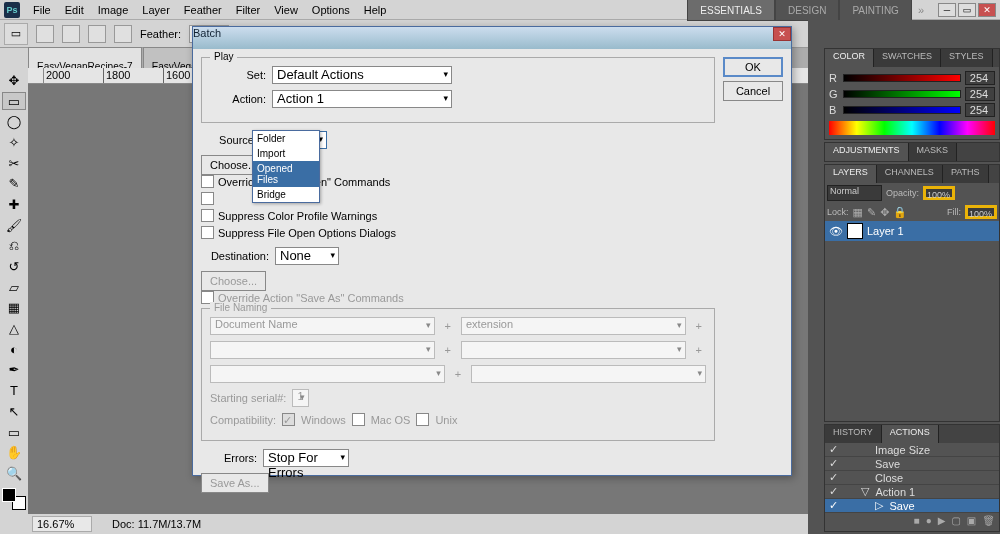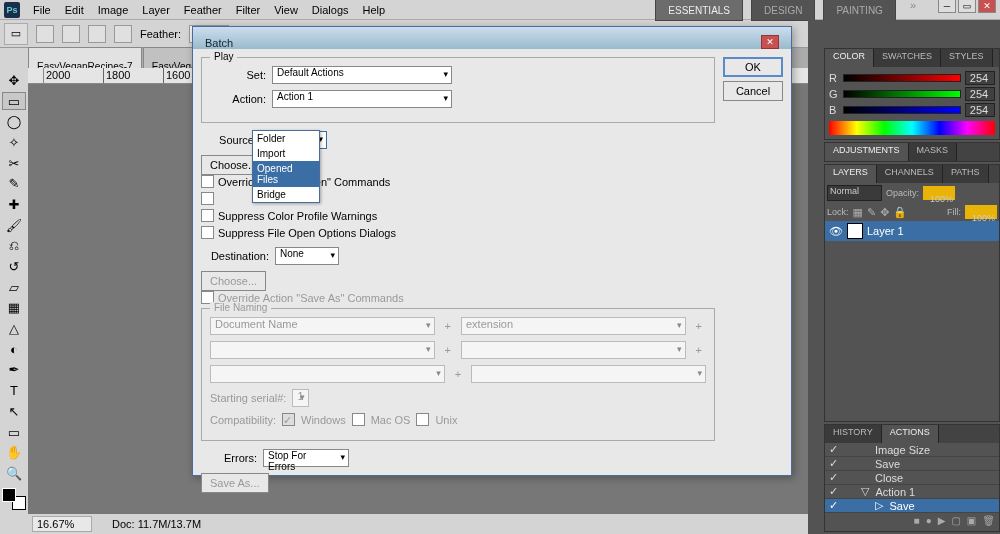--- a/index.html
+++ b/index.html
@@ -1,20 +1,20 @@
 <!DOCTYPE html>
 <html><head>
 <meta charset="utf-8">
 <style>
 *{margin:0;padding:0;box-sizing:border-box;font-family:Tahoma,Arial,sans-serif;font-size:11px}
 body{background:#d4d4d4;width:1000px;height:534px;overflow:hidden;position:relative}
 .menubar{height:20px;background:#d4d4d4;display:flex;align-items:center;padding:0 4px;border-bottom:1px solid #aaa}
 .ps-logo{width:16px;height:16px;background:#1a2f4a;color:#6cc;font-size:9px;font-weight:bold;display:flex;align-items:center;justify-content:center;margin-right:6px;border-radius:2px}
 .menu-item{padding:2px 7px;cursor:default}
-.top-right{margin-left:auto;display:flex;gap:8px;align-items:flex-start}
+.top-right{margin-left:auto;display:flex;gap:0;align-items:center}
 .wb{height:22px;padding:0 12px;font-size:10px;line-height:22px;background:#535353;color:#aaa;border:1px solid #444}
 .wb.active{background:#6c6c6c;color:#eee}
 .winctrl{display:flex;gap:2px;margin-left:8px}
 .wbtn{width:18px;height:14px;background:#ddd;border:1px solid #888;font-size:9px;text-align:center;line-height:12px}
 .wbtn.close{background:#c75050;color:#fff}
 .optbar{height:28px;background:#d4d4d4;display:flex;align-items:center;padding:0 4px;gap:8px;border-bottom:1px solid #999}
 .opt-icon{width:24px;height:22px;border:1px solid #aaa;background:#ddd;display:flex;align-items:center;justify-content:center}
 .smbtn{width:18px;height:18px;border:1px solid #999;background:#e0e0e0}
 .feather-in{width:40px;height:18px;border:1px solid #999;background:#f5f5f5;padding:0 2px}
 .tabbar{height:20px;background:#acacac;display:flex;align-items:flex-end}
@@ -47,39 +47,39 @@
 .cs-track.g{background:linear-gradient(to right,#000,#0f0)}
 .cs-track.b{background:linear-gradient(to right,#000,#00f)}
 .cs-val{width:30px;height:14px;background:#404040;border:1px solid #222;text-align:center;padding-right:2px;line-height:12px}
 .spectrum{height:14px;background:linear-gradient(to right,red,yellow,lime,cyan,blue,magenta,red);margin-top:4px}
 .lay-row{height:20px;display:flex;align-items:center;background:#3a6ea5;color:#fff;padding-left:4px;gap:4px}
 .lay-eye{width:14px}
 .lay-thumb{width:16px;height:16px;background:#fff;border:1px solid #000}
 .layers-opts{display:flex;gap:4px;align-items:center;padding:2px}
 .lopt-sel{width:55px;height:16px;background:#3a3a3a;border:1px solid #222;color:#ccc;font-size:9px;padding-left:2px}
 .lopt-lbl{font-size:9px;color:#bbb}
-.lopt-val{width:32px;height:14px;background:#3a3a3a;border:7px solid #eab308;color:#ccc;font-size:9px;text-align:right;padding-right:2px;line-height:12px}
+.lopt-val{width:32px;height:14px;background:#3a3a3a;border:3px solid #eab308;color:#ccc;font-size:9px;text-align:right;padding-right:2px;line-height:12px}
 .action-row{height:14px;display:flex;align-items:center;padding-left:4px;gap:6px;font-size:9px;color:#ddd;border-bottom:1px solid #444}
 .action-row.sel{background:#3a6ea5;color:#fff}
 .action-row .chk{width:10px}
 .action-buttons{height:18px;display:flex;gap:6px;padding:2px 4px;justify-content:flex-end}
 .abtn{font-size:10px;color:#aaa}
 .dialog{position:absolute;left:192px;top:26px;width:600px;height:450px;background:#e8e8e8;border:1px solid #4a6b9e;box-shadow:2px 2px 8px rgba(0,0,0,0.3)}
-.dlg-title{height:22px;background:linear-gradient(to bottom,#cde,#9bc);display:flex;align-items:flex-end;padding:0 12px;font-size:11px;color:#123}
+.dlg-title{height:22px;background:linear-gradient(to bottom,#cde,#9bc);display:flex;align-items:flex-start;padding:0 0;font-size:11px;color:#123}
 .dlg-close{margin-left:auto;width:18px;height:14px;background:#c75050;color:#fff;font-size:9px;text-align:center;line-height:12px;border:1px solid #933}
 .dlg-body{padding:8px;display:flex;gap:8px}
 .dlg-main{flex:1}
 .dlg-side{width:60px;display:flex;flex-direction:column;gap:4px}
 .dlg-btn{height:20px;background:#e8e8e8;border:1px solid #888;font-size:11px}
 .dlg-btn.primary{border:2px solid #5a8ac8}
 .fieldset{border:1px solid #aaa;margin-bottom:8px;padding:8px;position:relative}
 .legend{position:absolute;top:-7px;left:8px;background:#e8e8e8;padding:0 4px;font-size:10px}
 .fr{display:flex;align-items:center;gap:6px;margin-bottom:6px}
 .fr-label{width:56px;text-align:right;font-size:11px}
-.fr-sel{height:18px;background:#fff;border:1px solid #888;font-size:10px;padding:0 16px 0 4px;position:relative}
+.fr-sel{height:18px;background:#fff;border:1px solid #888;font-size:13px;padding:0 16px 0 4px;position:relative}
 .fr-sel::after{content:"▾";position:absolute;right:3px;top:2px;font-size:9px}
 .fr-chk-row{display:flex;align-items:center;gap:4px;margin-bottom:4px}
 .fr-chk{width:13px;height:13px;background:#fff;border:1px solid #888}
 .fr-btn{height:20px;padding:0 8px;background:#e8e8e8;border:1px solid #888;font-size:11px}
 .disabled{color:#999}
 .dropzone{position:absolute;left:252px;top:130px;width:68px;background:#fff;border:1px solid #4a6b9e;z-index:10;box-shadow:1px 1px 3px rgba(0,0,0,0.3)}
 .dd-item{padding:2px 4px;font-size:10px}
 .dd-item.hov{background:#3a6ea5;color:#fff}
 .fn-input{height:18px;background:#f5f5f5;border:1px solid #bbb;flex:1;padding:0 4px;color:#999;position:relative}
 .fn-input::after{content:"▾";position:absolute;right:3px;top:2px;font-size:9px;color:#888}
@@ -91,21 +91,21 @@
 
 <div class="menubar">
   <div class="ps-logo">Ps</div>
   <div class="menu-item">File</div>
   <div class="menu-item">Edit</div>
   <div class="menu-item">Image</div>
   <div class="menu-item">Layer</div>
   <div class="menu-item">Feather</div>
   <div class="menu-item">Filter</div>
   <div class="menu-item">View</div>
-  <div class="menu-item">Dialogs</div>
+  <div class="menu-item">Options</div>
   <div class="menu-item">Help</div>
   <div class="top-right">
     <div class="wb active">ESSENTIALS</div>
     <div class="wb">DESIGN</div>
     <div class="wb">PAINTING</div>
     <div style="color:#888;padding:0 6px">»</div>
     <div class="winctrl">
       <div class="wbtn">─</div>
       <div class="wbtn">▭</div>
       <div class="wbtn close">✕</div>

